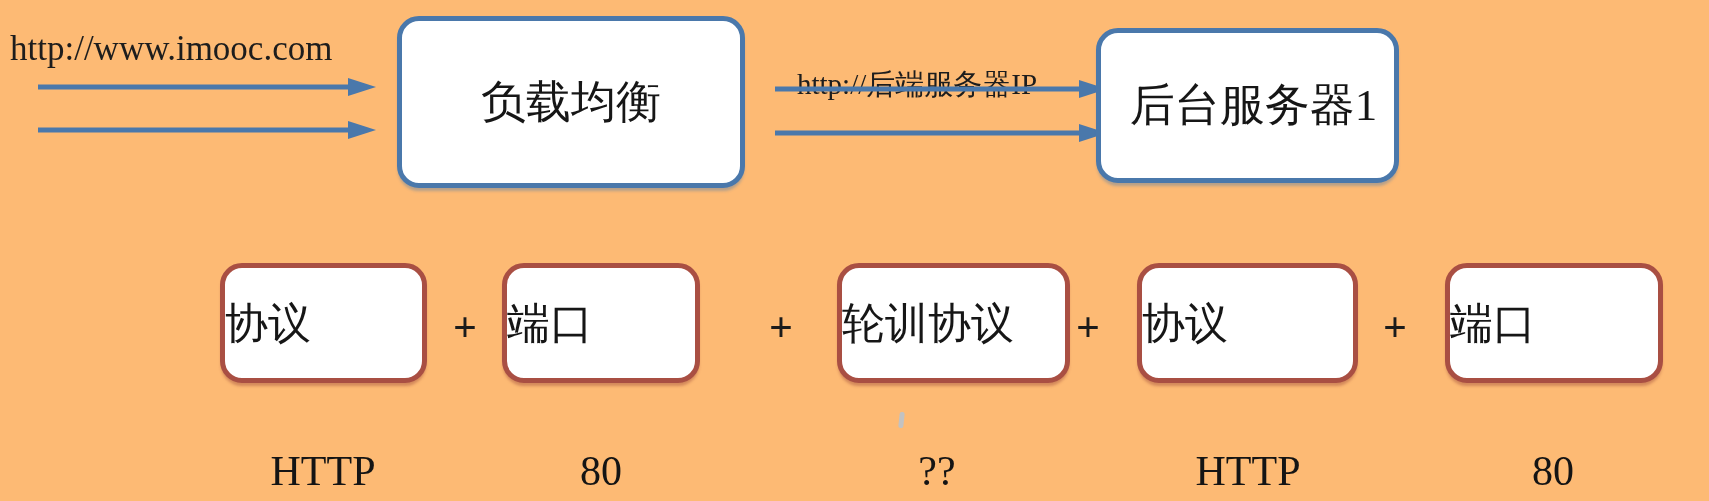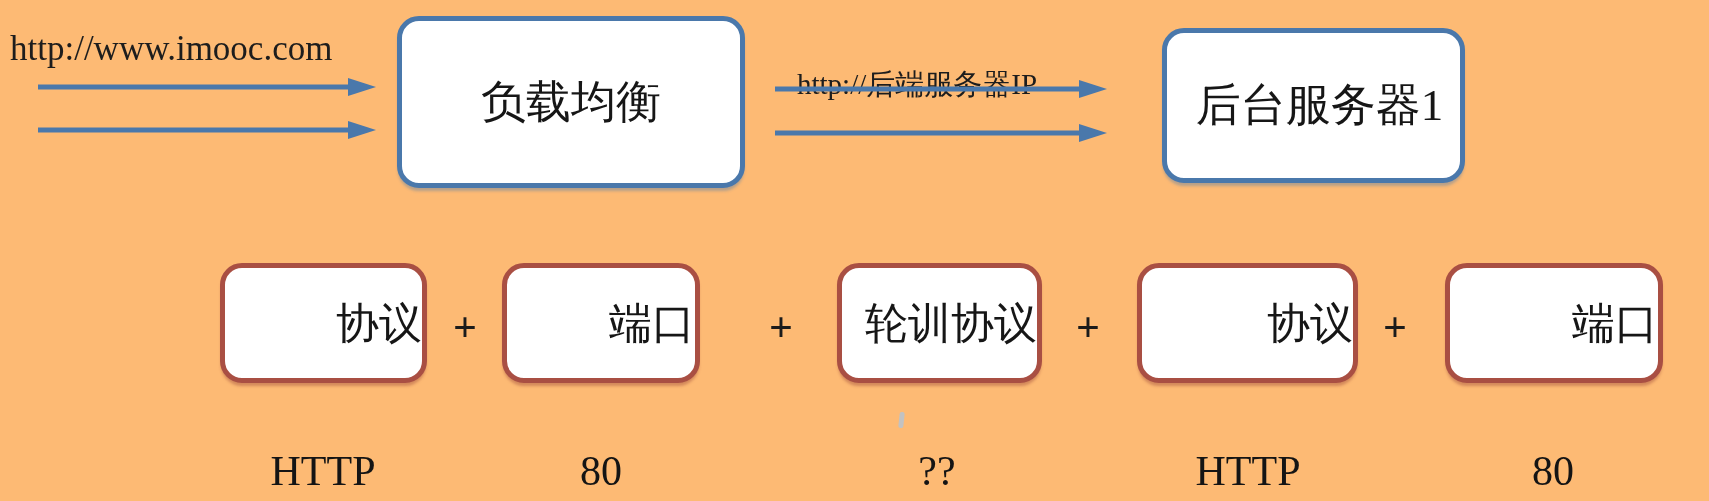--- a/index.html
+++ b/index.html
@@ -43,21 +43,21 @@
   }
 
   
   .term-box {
     box-sizing: border-box;
     border: 5px solid #a94f43;
     border-radius: 22px;
     background: #ffffff;
     display: flex;
     align-items: center;
-    justify-content: flex-end;
+    justify-content: flex-start;
     top: 263px;
     height: 120px;
     box-shadow: 0 4px 3px -1px rgba(160, 75, 60, 0.45);
   }
   .term-box .term-text {
     font-size: 43px;
     line-height: 1;
     color: #161616;
     white-space: nowrap;
   }
@@ -110,37 +110,37 @@
 
   <svg class="abs arrow-svg" style="left:773px; top:77px;" width="334" height="24" viewBox="0 0 334 24">
     <line x1="2" y1="12" x2="308" y2="12" stroke="#4a78ab" stroke-width="5"></line>
     <polygon points="306,3 334,12 306,21" fill="#4a78ab"></polygon>
   </svg>
   <svg class="abs arrow-svg" style="left:773px; top:121px;" width="334" height="24" viewBox="0 0 334 24">
     <line x1="2" y1="12" x2="308" y2="12" stroke="#4a78ab" stroke-width="5"></line>
     <polygon points="306,3 334,12 306,21" fill="#4a78ab"></polygon>
   </svg>
 
-  <div class="abs node-box" style="left:1162px; top:28px; width:303px; height:155px;padding-left:12px;">
+  <div class="abs node-box" style="left:1096px; top:28px; width:303px; height:155px;padding-left:12px;">
     <span class="node-text">后台服务器1</span>
   </div>
 
   <div class="abs term-box" style="left:220px; width:207px;">
     <span class="term-text">协议</span>
   </div>
 
   <div class="abs plus" style="left:465px;">+</div>
 
   <div class="abs term-box" style="left:502px; width:198px;">
     <span class="term-text">端口</span>
   </div>
 
   <div class="abs plus" style="left:781px;">+</div>
 
-  <div class="abs term-box" style="left:837px; width:205px;">
+  <div class="abs term-box" style="left:837px; width:233px;">
     <span class="term-text">轮训协议</span>
   </div>
 
   <div class="abs plus" style="left:1088px;">+</div>
 
   <div class="abs term-box" style="left:1137px; width:221px;">
     <span class="term-text">协议</span>
   </div>
 
   <div class="abs plus" style="left:1395px;">+</div>

